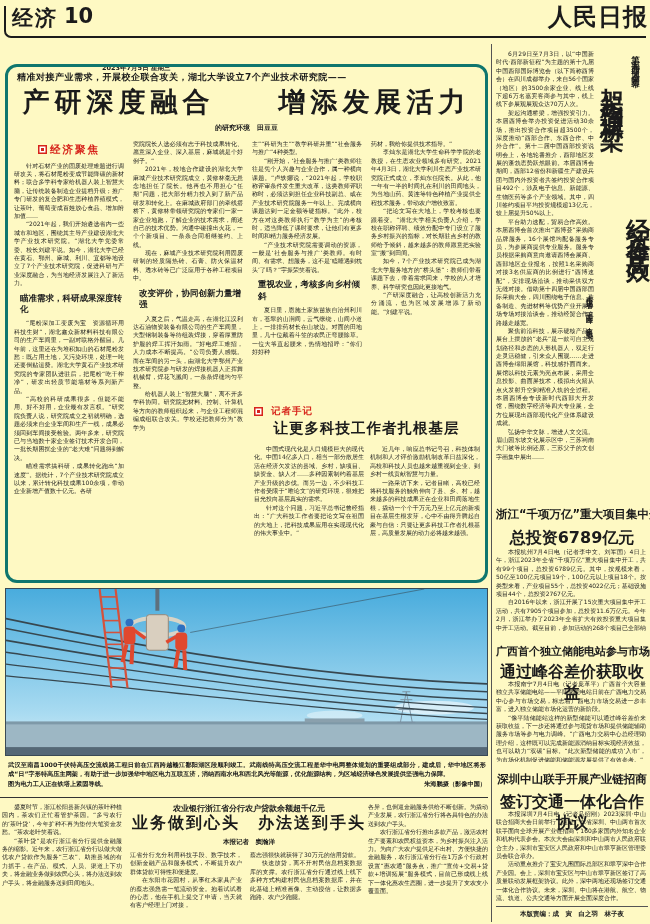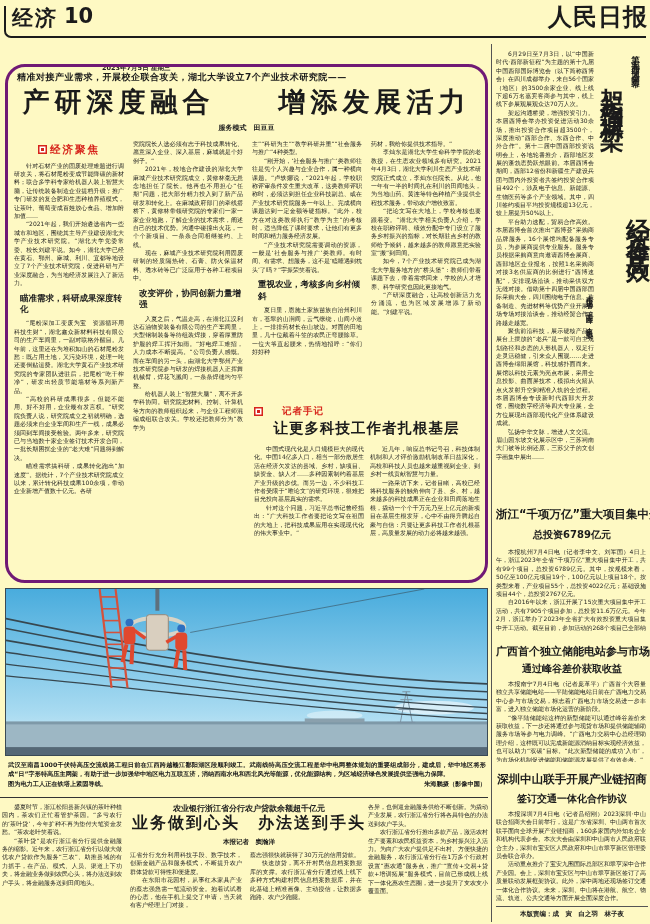--- a/index.html
+++ b/index.html
@@ -8,39 +8,39 @@
   .abs{position:absolute;}
   
   .header-rule{left:4px;top:6px;width:640px;height:30px;border-left:2px solid #1c1c1c;
                border-bottom:2px solid #1c1c1c;border-bottom-left-radius:7px;}
   .section-name{left:12px;top:4px;font-size:21px;font-weight:900;letter-spacing:2px;}
   .page-no{left:64px;top:4px;font-size:21px;font-weight:700;}
   .page-date{left:102px;top:16px;font-size:6.5px;font-weight:700;color:#222;margin-top:48px;}
   .masthead{left:548px;top:1px;width:100px;font-size:24px;font-weight:900;
             font-family:"DejaVu Serif","Liberation Serif",serif;letter-spacing:1px;white-space:nowrap;}
   
-  .feature-box{left:5px;top:64px;width:477px;height:513px;border:3px solid #701a75;border-radius:20px;}
+  .feature-box{left:5px;top:64px;width:477px;height:513px;border:3px solid #0f766e;border-radius:12px;}
   .fx{position:absolute;}
   .kicker{left:9px;top:4px;width:460px;font-size:9px;font-weight:700;letter-spacing:0.5px;}
   .main-headline{left:0;top:17px;width:100%;text-align:center;font-size:27px;font-weight:900;letter-spacing:5px;white-space:nowrap;}
   .main-byline{left:0;top:56px;width:100%;text-align:center;font-size:7px;font-weight:700;}
   .bt{font-size:6px;line-height:1.4;text-align:justify;color:#1d1d1d;}
   .bt p{margin:0;text-indent:2em;}
   .fcol{overflow:hidden;}
   .col1{left:6px;top:73px;width:110px;height:436px;}
   .col2{left:125px;top:73px;width:110px;height:436px;}
   .col3{left:244px;top:73px;width:110px;height:261px;}
   .col4{left:363px;top:73px;width:110px;height:261px;}
   .focus-label{display:flex;align-items:center;justify-content:center;gap:3px;margin:2px 0 5px 0;}
   .focus-label .txt{color:#d7241b;font-size:10.5px;font-weight:900;letter-spacing:2px;}
   .red-sq{width:9px;height:9px;background:#d7241b;box-shadow:inset 0 0 0 1.5px #d7241b,inset 0 0 0 3px #fff;}
   .subhead{font-size:8.5px;font-weight:900;line-height:1.35;margin:5px 0 4px 6px;text-align:left;}
   
   .notes{left:244px;top:336px;width:229px;height:174px;}
-  .notes-label{position:absolute;left:2px;top:2px;display:flex;align-items:center;gap:19px;}
+  .notes-label{position:absolute;left:2px;top:2px;display:flex;align-items:center;gap:8px;}
   .notes-label .txt{color:#d7241b;font-size:9.5px;font-weight:900;letter-spacing:1px;}
   .notes-headline{position:absolute;left:0;top:16px;width:100%;text-align:center;
                   font-size:14.5px;font-weight:900;letter-spacing:1px;white-space:nowrap;}
   .notes-col{position:absolute;top:42px;width:110px;height:130px;overflow:hidden;
              font-family:"DejaVu Serif","Liberation Serif",serif;}
   .notes-colA{left:2px;} .notes-colB{left:118px;}
   
   .photo{left:5px;top:588px;width:483px;height:168px;border:1px solid #3a4a55;box-sizing:border-box;}
   .photo svg{display:block;width:100%;height:100%;}
   .caption{left:8px;top:760px;width:478px;font-size:6.2px;font-weight:700;line-height:1.5;text-align:justify;}
@@ -53,38 +53,38 @@
   .ba-headline{left:130px;top:813px;width:238px;text-align:center;font-size:16px;font-weight:900;letter-spacing:2px;white-space:nowrap;}
   .ba-byline{left:130px;top:838px;width:238px;text-align:center;font-size:6.5px;font-weight:700;}
   
   .sb-body{overflow:hidden;}
   .vtext{writing-mode:vertical-rl;text-orientation:upright;white-space:nowrap;}
   .sb-series{left:630px;top:48px;height:175px;font-size:8.5px;font-weight:900;letter-spacing:3px;}
   .sb-title1{left:596px;top:68px;height:210px;font-size:24px;font-weight:900;letter-spacing:8px;}
   .sb-title2{left:622px;top:200px;height:220px;font-size:24px;font-weight:900;letter-spacing:8px;}
   .sb-byline{left:584px;top:290px;height:150px;font-size:7px;font-weight:700;letter-spacing:2px;}
   .sb-headline{left:496px;width:152px;text-align:center;font-size:11.5px;font-weight:900;white-space:nowrap;}
-  .sb-subhead{left:496px;width:152px;text-align:center;font-size:10px;font-weight:900;}
+  .sb-subhead{left:496px;width:152px;text-align:center;font-size:16px;font-weight:900;}
   .credits{left:496px;top:910px;width:152px;text-align:center;font-size:6.5px;font-weight:700;}
 </style>
 </head>
 <body>
 
 <div class="page">
 
   <div class="abs header-rule"></div>
   <div class="abs section-name">经济</div>
   <div class="abs page-no">10</div>
   <div class="abs page-date">2023年7月5日 星期三</div>
   <div class="abs masthead">人民日报</div>
 
   <div class="abs feature-box">
     <div class="fx kicker">精准对接产业需求，开展校企联合攻关，湖北大学设立7个产业技术研究院——</div>
     <div class="fx main-headline">产研深度融合　　增添发展活力</div>
-    <div class="fx main-byline">服务模式　田豆豆</div>
+    <div class="fx main-byline">的研究环境　田豆豆</div>
 
     <div class="fx fcol col1 bt">
       <div class="focus-label">
         <span class="red-sq"></span>
         <span class="txt">经济聚焦</span>
       </div>
       <p>针对石材产业的固废处理难题进行调研攻关，将石材尾粉变成节能降碳的新材料；联合多学科专家给机器人装上智慧大脑，让传统装备制造企业提档升级；推广专门研发的复合肥和生态种植养殖模式，让茶叶、葡萄变成百姓放心食品、增加附加值……</p>
       <p>“2021年起，我们开始遴选省内一些城市和地区，围绕其主导产业建设湖北大学产业技术研究院。”湖北大学党委常委、校长刘建平说。如今，湖北大学已经在黄石、鄂州、麻城、利川、宜都等地设立了7个产业技术研究院，促进科研与产业深度融合，为当地经济发展注入了新活力。</p>
       <div class="subhead">瞄准需求，科研成果深度转化</div>
       <p>“尾粉深加工变废为宝　资源循环用科技生财”，湖北鑫众新材料科技有限公司的生产车间里，一副对联格外醒目。几年前，这里还在为堆积如山的石材尾粉发愁：既占用土地，又污染环境，处理一吨还要倒贴运费。湖北大学黄石产业技术研究院的专家团队进驻后，把尾粉“吃干榨净”，研发出轻质节能墙材等系列新产品。</p>

